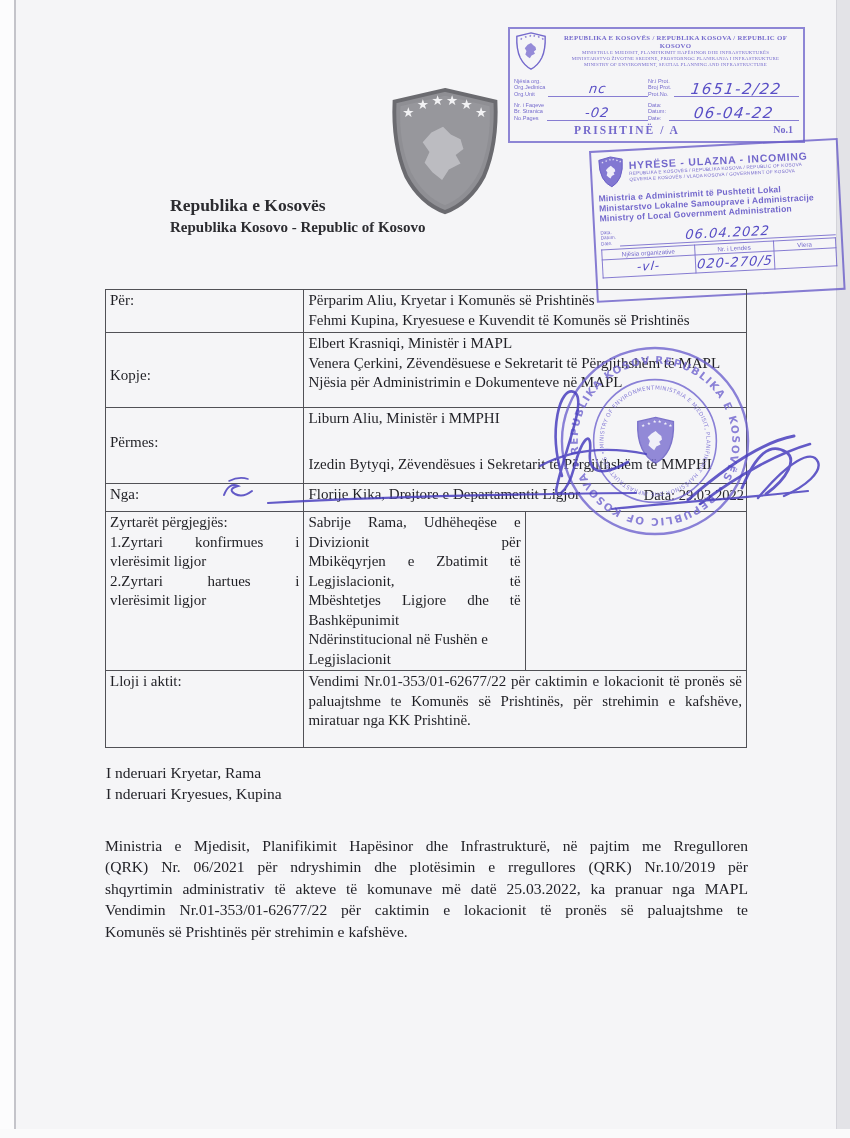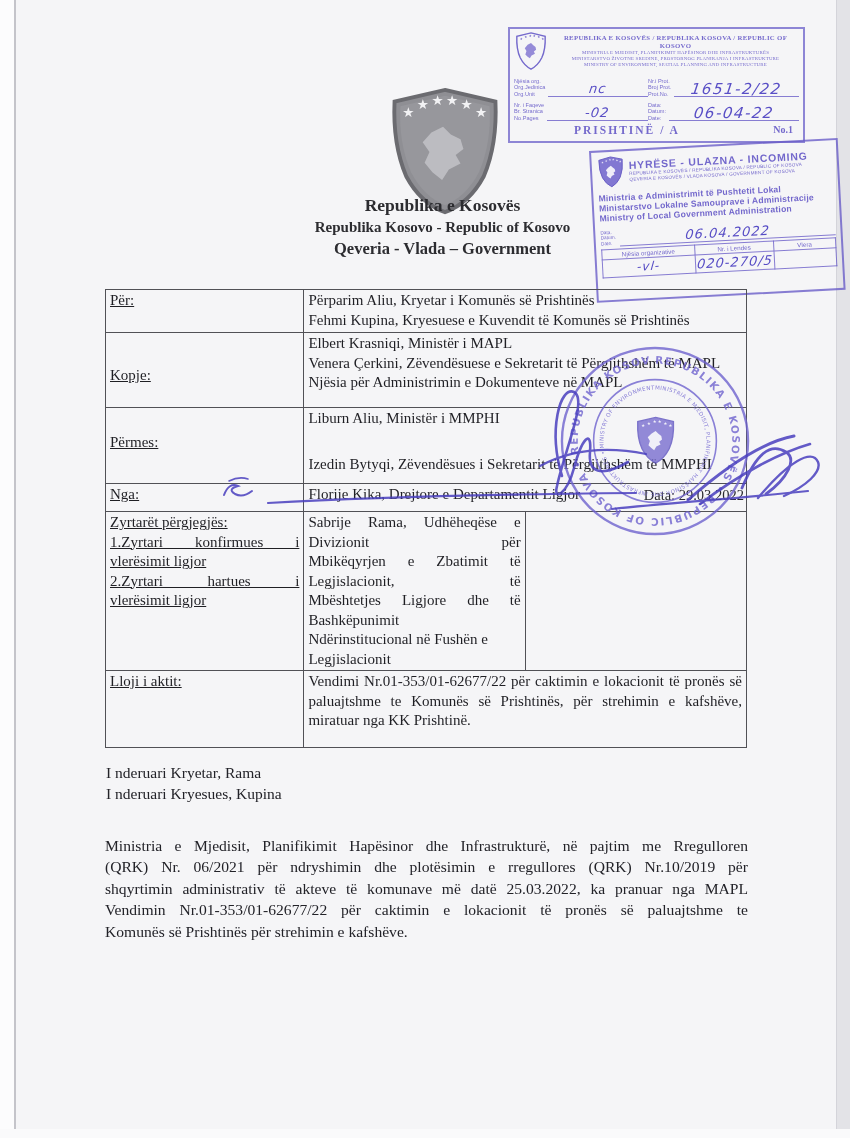--- a/index.html
+++ b/index.html
@@ -44,31 +44,31 @@
   .inc-date-row{display:flex;align-items:flex-end;gap:4px;height:22px;margin-top:1px;}
   .inc-date-label{font-size:4.8px;line-height:5.6px;font-family:"Liberation Sans",sans-serif;}
   .inc-date-val{flex:1;border-bottom:1.4px solid rgba(104,92,200,.85);text-align:center;line-height:15px;white-space:nowrap;}
   .inc-table{width:100%;border-collapse:collapse;margin-top:2px;}
   .inc-table td{border:1.6px solid rgba(104,92,200,.85);font-size:6.3px;text-align:center;
     font-family:"Liberation Sans",sans-serif;padding:1px 1px;overflow:visible;white-space:nowrap;}
   .inc-table .vrow td{height:15px;border-top:none;}
 
   
   #coat-of-arms{position:absolute;left:386px;top:86px;}
-  #doc-title{position:absolute;left:170px;top:194px;width:545px;text-align:center;color:#2c2c30;}
+  #doc-title{position:absolute;left:170px;top:194px;width:545px;text-align:left;color:#2c2c30;}
   .title-l1{font-size:17.5px;font-weight:bold;line-height:22px;}
   .title-l2{font-size:15px;font-weight:bold;line-height:22px;}
   .title-l3{font-size:16.5px;font-weight:bold;line-height:21px;}
 
   
   #main-table{position:absolute;left:105px;top:289px;}
   #main-table table{border-collapse:collapse;table-layout:fixed;width:642px;}
   #main-table td{border:1px solid #515156;vertical-align:top;padding:1px 4px;
     font-size:15px;line-height:19.5px;color:#1f1f24;overflow:hidden;}
-  .tl{width:160px;text-decoration:underline;}
+  .tl{width:160px;}
   .tv{width:368px;}
   .tx{width:114px;}
   .jline{text-align:justify;text-align-last:justify;}
   .nga-cell{position:relative;}
   .nga-date{position:absolute;right:2px;top:2px;font-size:14.5px;color:#2a2a30;}
 
   
   #salutation{position:absolute;left:106px;top:762px;font-size:15.5px;line-height:21px;color:#222228;}
   #paragraph{position:absolute;left:105px;top:835px;width:643px;font-size:15.6px;line-height:21.4px;color:#222228;}
   #paragraph .pline{text-align:justify;text-align-last:justify;}
@@ -207,21 +207,20 @@
       <text x="61" y="20">★</text>
         <text x="76" y="24">★</text>
         <text x="91" y="32">★</text>
     </g>
     <path d="M46 48 L58 42 66 50 76 55 79 65 71 71 76 80 64 86 57 97 47 89 39 79 44 68 37 58 Z" fill="#bcbcc1"></path>
   </svg>
 
   <div id="doc-title">
     <div class="title-l1">Republika e Kosovës</div>
     <div class="title-l2">Republika Kosovo - Republic of Kosovo</div>
-    <div class="title-l3">Qeveria - Vlada – Government</div>
   </div>
 
   <div id="main-table">
     <table>
       <tbody>
           <tr>
         <td class="tl" style="height:40px">Për:</td>
         <td class="tv" colspan="2">
           <div>Përparim Aliu, Kryetar i Komunës së Prishtinës</div>
           <div>Fehmi Kupina, Kryesuese e Kuvendit të Komunës së Prishtinës</div>

